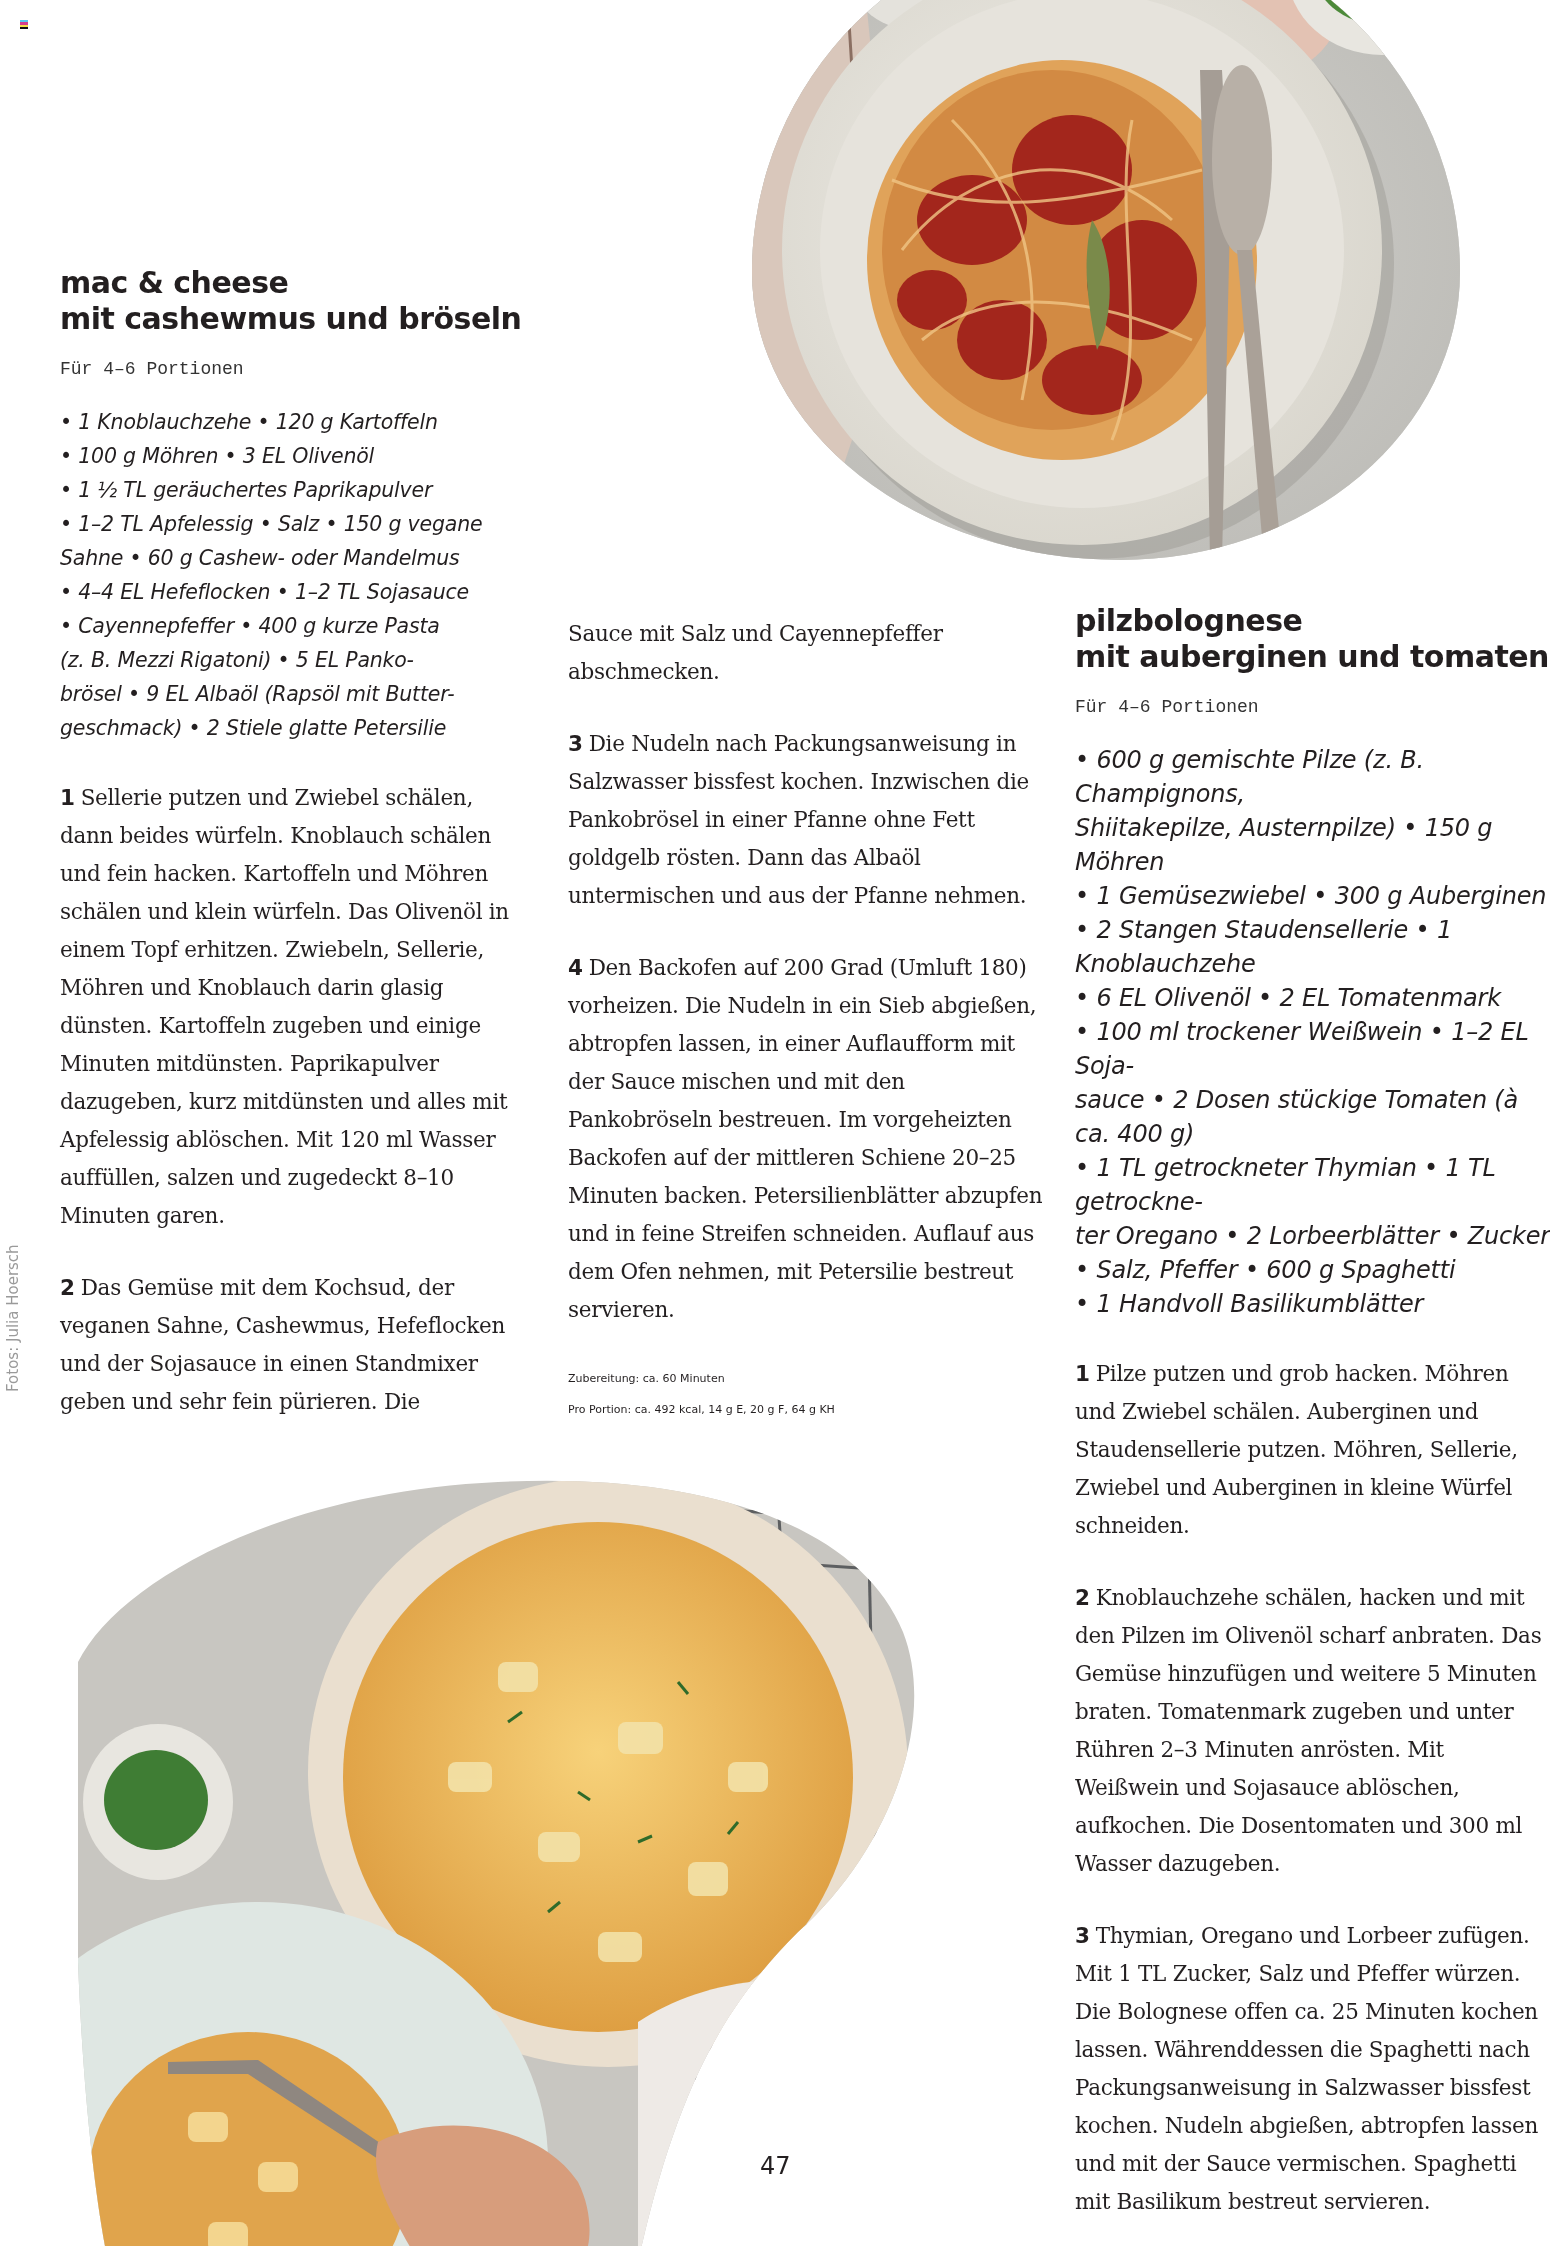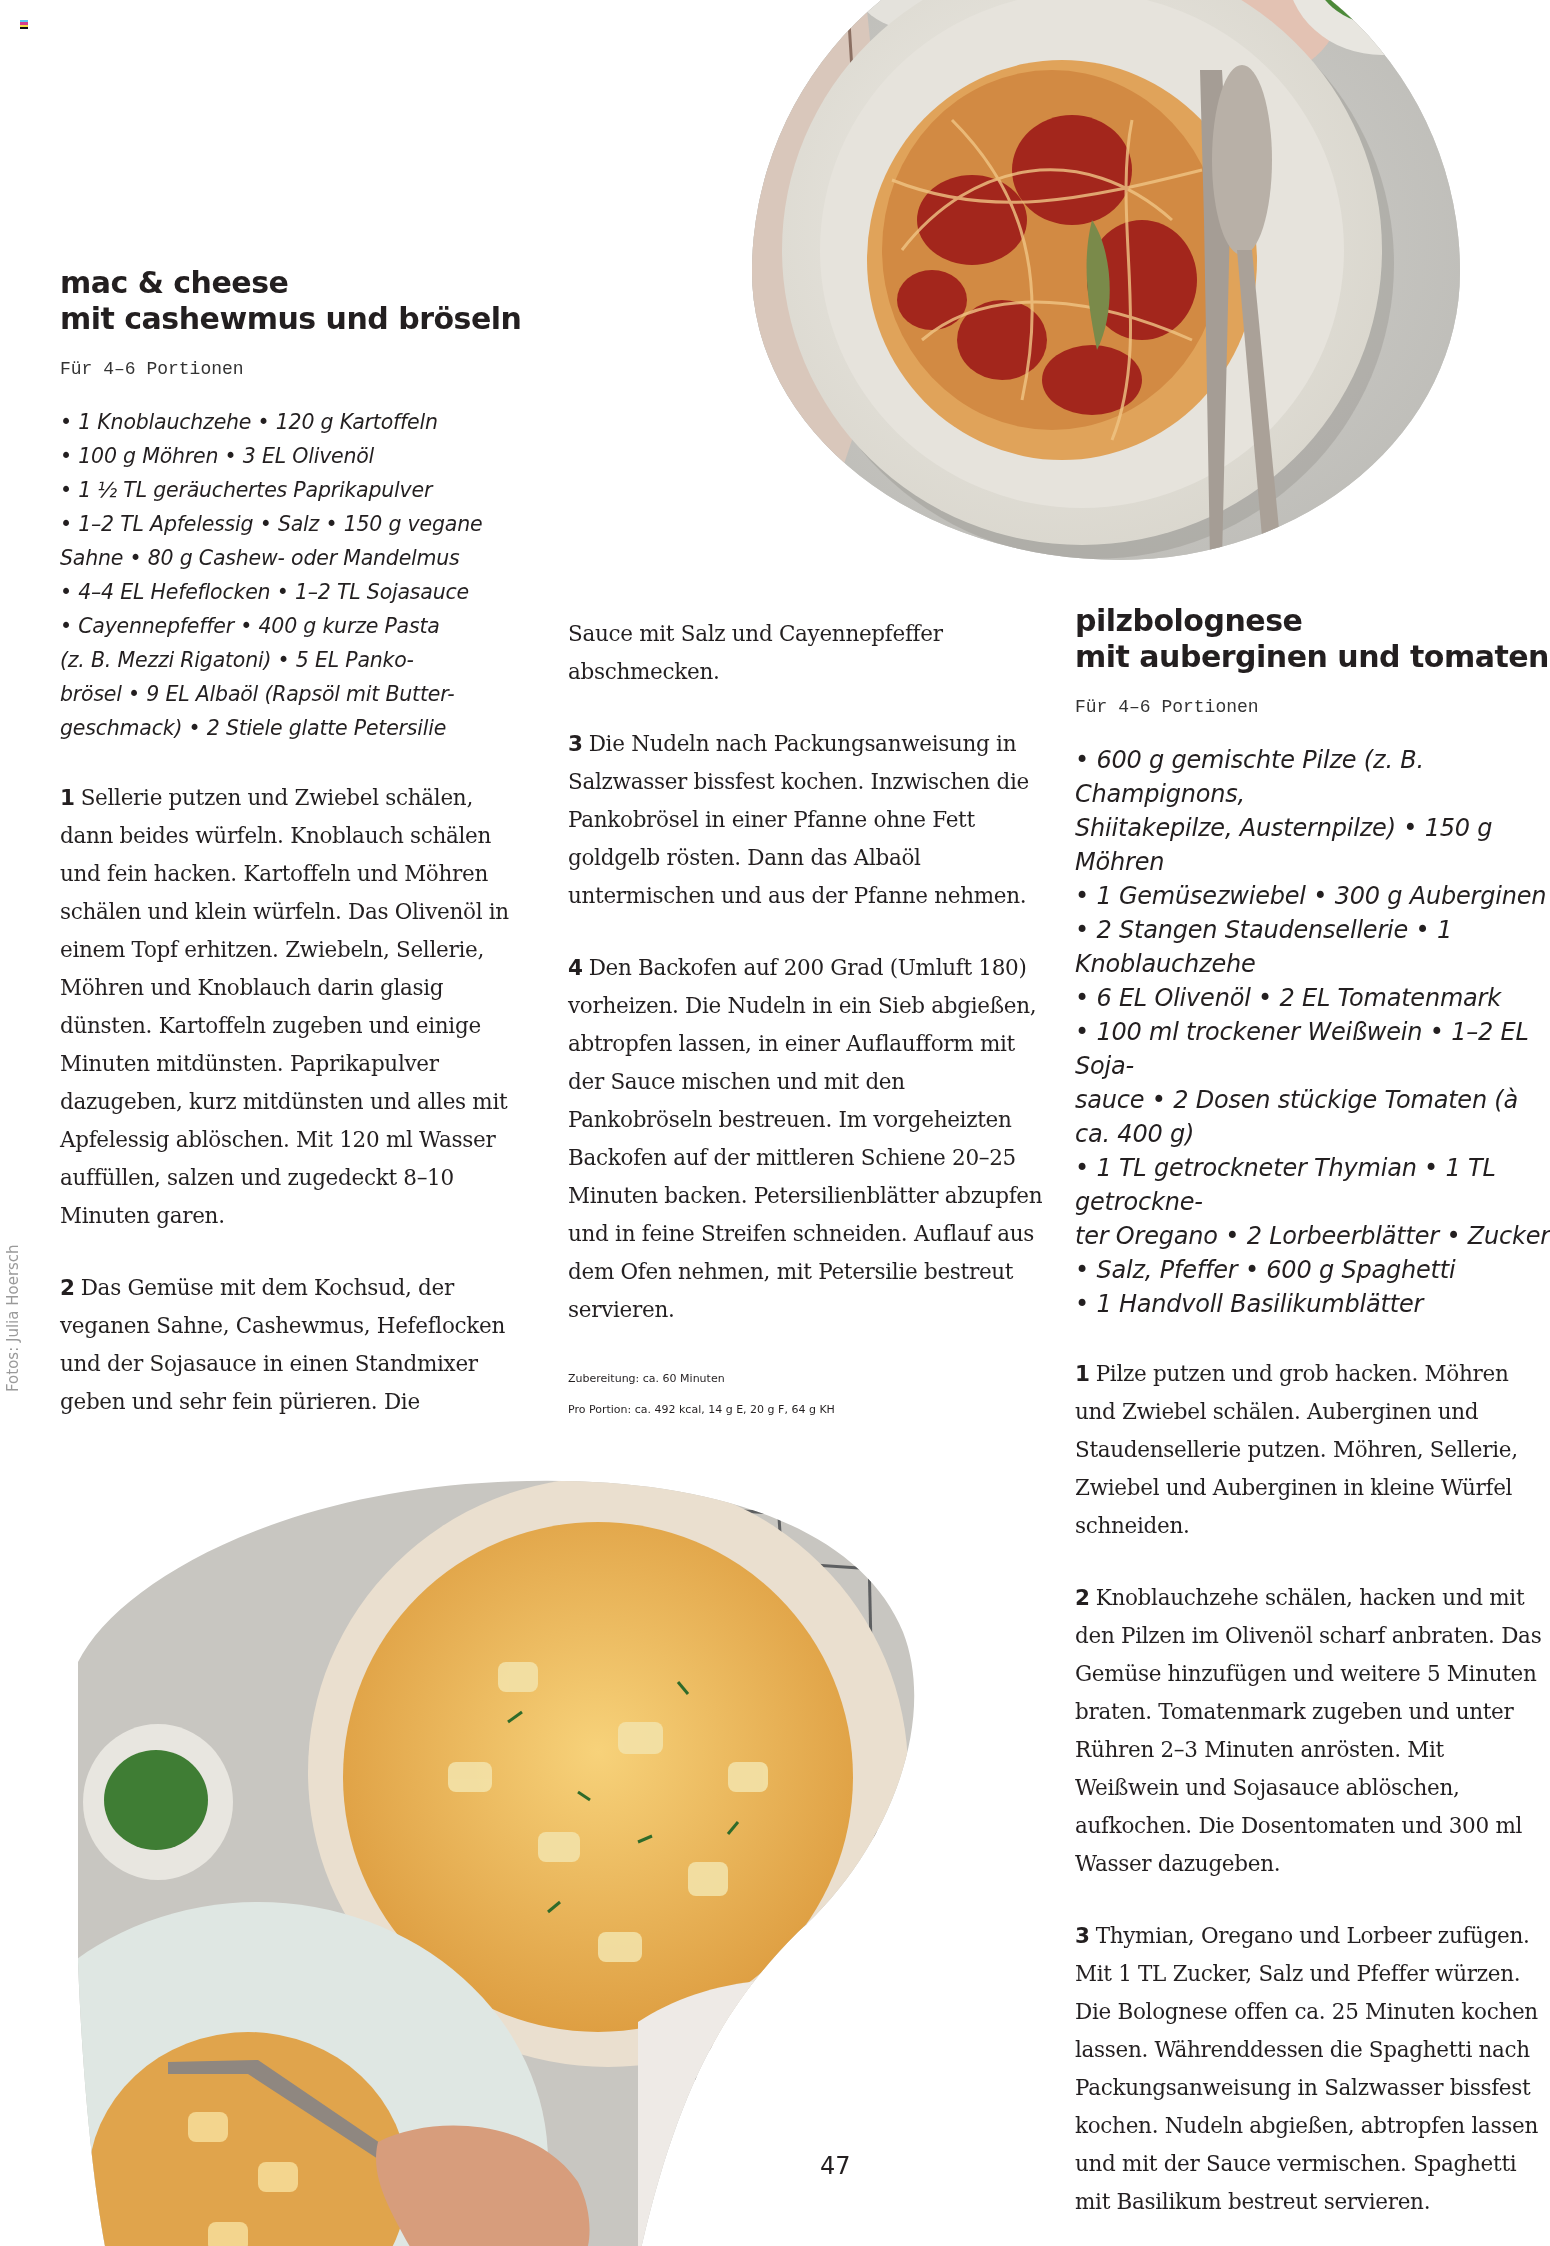--- a/index.html
+++ b/index.html
@@ -152,21 +152,21 @@
     <div>mac &amp; cheese</div>
     <div>mit cashewmus und bröseln</div>
   </h2>
   <p class="serves" style="margin-top:22px;">Für 4–6 Portionen</p>
 
   <div class="ingredients" style="margin-top:26px;">
     <div>• 1 Knoblauchzehe • 120 g Kartoffeln</div>
     <div>• 100 g Möhren • 3 EL Olivenöl</div>
     <div>• 1 ½ TL geräuchertes Paprikapulver</div>
     <div>• 1–2 TL Apfelessig • Salz • 150 g vegane</div>
-    <div>Sahne • 80 g Cashew- oder Mandelmus</div>
+    <div>Sahne • 60 g Cashew- oder Mandelmus</div>
     <div>• 4–4 EL Hefeflocken • 1–2 TL Sojasauce</div>
     <div>• Cayennepfeffer • 400 g kurze Pasta</div>
     <div>(z. B. Mezzi Rigatoni) • 5 EL Panko-</div>
     <div>brösel • 9 EL Albaöl (Rapsöl mit Butter-</div>
     <div>geschmack) • 2 Stiele glatte Petersilie</div>
   </div>
 
   <div style="margin-top:34px;">
     <p class="step"><span class="step-num">1</span><span>Sellerie putzen und Zwiebel schälen, dann beides würfeln. Knoblauch schälen und fein hacken. Kartoffeln und Möhren schälen und klein würfeln. Das Olivenöl in einem Topf erhitzen. Zwiebeln, Sellerie, Möhren und Knoblauch darin glasig dünsten. Kartoffeln zugeben und einige Minuten mitdünsten. Paprikapulver dazugeben, kurz mitdünsten und alles mit Apfelessig ablöschen. Mit 120 ml Wasser auffüllen, salzen und zugedeckt 8–10 Minuten garen.</span></p>
     <p class="step"><span class="step-num">2</span><span>Das Gemüse mit dem Kochsud, der veganen Sahne, Cashewmus, Hefeflocken und der Sojasauce in einen Standmixer geben und sehr fein pürieren. Die</span></p>
@@ -206,13 +206,13 @@
     <p class="step"><span class="step-num">1</span><span>Pilze putzen und grob hacken. Möhren und Zwiebel schälen. Auberginen und Staudensellerie putzen. Möhren, Sellerie, Zwiebel und Auberginen in kleine Würfel schneiden.</span></p>
     <p class="step"><span class="step-num">2</span><span>Knoblauchzehe schälen, hacken und mit den Pilzen im Olivenöl scharf anbraten. Das Gemüse hinzufügen und weitere 5 Minuten braten. Tomatenmark zugeben und unter Rühren 2–3 Minuten anrösten. Mit Weißwein und Sojasauce ablöschen, aufkochen. Die Dosentomaten und 300 ml Wasser dazugeben.</span></p>
     <p class="step"><span class="step-num">3</span><span>Thymian, Oregano und Lorbeer zufügen. Mit 1 TL Zucker, Salz und Pfeffer würzen. Die Bolognese offen ca. 25 Minuten kochen lassen. Währenddessen die Spaghetti nach Packungsanweisung in Salzwasser bissfest kochen. Nudeln abgießen, abtropfen lassen und mit der Sauce vermischen. Spaghetti mit Basilikum bestreut servieren.</span></p>
   </div>
   <p class="meta" style="margin-top:14px;">Zubereitung: ca. 60 Minuten</p>
   <p class="meta">Pro Portion: ca. 572 kcal, 21 g E, 14 g F, 87 g KH</p>
 </div>
 
 <div class="abs credit" style="left:4px;top:1392px;">Fotos: Julia Hoersch</div>
 
-<div class="abs page-num" style="left:820px;top:2152px;">47</div>
+<div class="abs page-num" style="left:760px;top:2152px;">47</div>
 
 </body></html>

